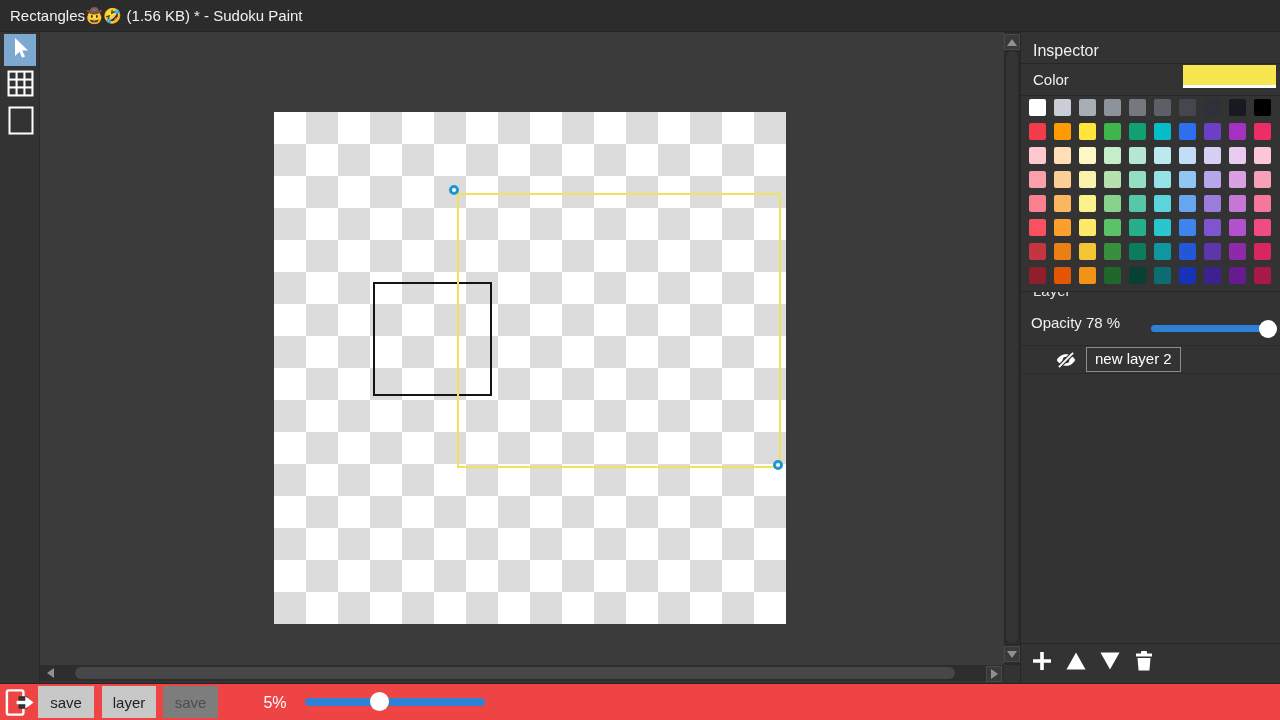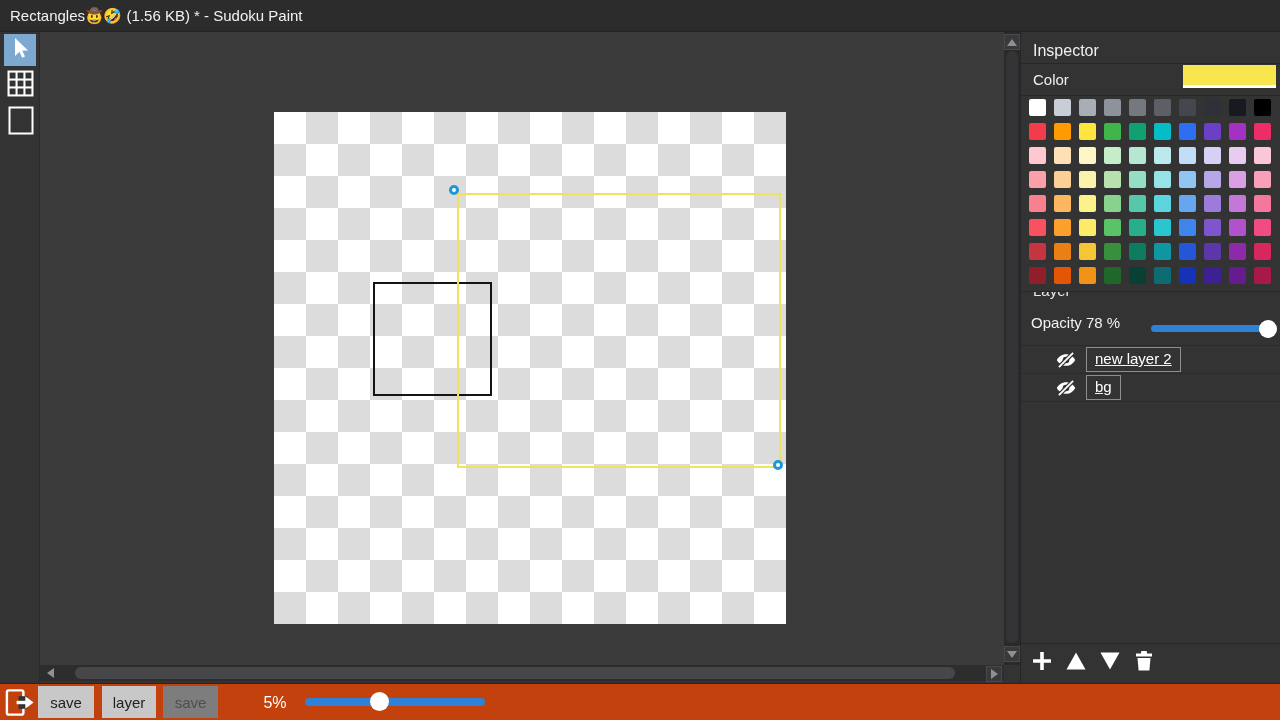--- a/index.html
+++ b/index.html
@@ -59,33 +59,33 @@
   #layer-hdr-clip { position:absolute; left:0; top:259px; width:260px; height:10px;
                     overflow:hidden; border-top:1px solid #272728; }
   #layer-hdr-clip span { position:absolute; left:12px; top:-10px; font-size:15px; color:#e8e8e8; }
   #opacity-label { position:absolute; left:10px; top:282px; font-size:15px; }
   #opacity-track { position:absolute; left:130px; top:293px; width:126px; height:7px;
                    background:#2f80d7; border-radius:4px; }
   #opacity-handle { position:absolute; left:238px; top:288px; width:18px; height:18px;
                     background:#fff; border-radius:50%; }
   #layers { position:absolute; left:0; top:313px; width:260px; border-top:1px solid #2b2b2c; }
   .layer-row { position:relative; height:28px; display:flex; align-items:center;
-               padding-left:33px; border-bottom:1px solid #2b2b2c;text-decoration:underline; }
+               padding-left:33px; border-bottom:1px solid #2b2b2c; }
   .layer-row.selected { background:#b2b2b2; }
   .eye-btn { width:24px; height:20px; margin-right:8px; display:flex; align-items:center; }
   .lname { font-size:15px; line-height:20px; color:#fff; padding:1px 8px 2px 8px;
            border:1px solid #8d8d8d; background:#333334; white-space:pre; }
   .layer-row.selected .lname { background:#3a3a3b; border-color:#5d5d5d; }
   #insp-div3 { position:absolute; left:0; top:611px; width:260px; border-top:1px solid #272728; }
   #layer-actions { position:absolute; left:8px; top:616px; height:30px; display:flex;
                    align-items:center; gap:8px; }
   #layer-actions .act { width:26px; height:26px; display:flex; align-items:center; justify-content:center; }
 
   
-  #bottombar { left:0; top:683px; width:1280px; height:37px; background:#c2410c;
+  #bottombar { left:0; top:683px; width:1280px; height:37px; background:#ef4444;
                border-top:1px solid #262627; }
   #export-btn { position:absolute; left:4px; top:2px; width:32px; height:33px; }
   .bbtn { position:absolute; top:2px; height:32px; background:#c8c8c8; color:#222;
           font-size:15px; font-family:"Liberation Sans",sans-serif;
           border:none; text-align:center; }
   #btn-save { left:38px; width:56px; }
   #btn-undo { left:102px; width:54px; }
   #btn-redo { left:163px; width:55px; background:#7d7d7d; color:#4e4e4e; }
   #zoom-label { position:absolute; left:252px; top:0; width:46px; line-height:37px;
                 color:#fff; font-size:16px; text-align:center; }
@@ -262,31 +262,20 @@
         <span class="eye-btn">
           <svg width="24" height="20" viewBox="0 0 24 24">
             <path d="M12 5C7.05 5 2.95 7.95 1 12c1.95 4.05 6.05 7 11 7s9.05-2.95 11-7c-1.95-4.05-6.05-7-11-7z" fill="#fff"></path>
   <circle cx="12" cy="12" r="4" fill="#333334"></circle>
   <line x1="3.5" y1="20.5" x2="20.5" y2="3.5" stroke="#333334" stroke-width="5"></line>
   <line x1="3.5" y1="20.5" x2="20.5" y2="3.5" stroke="#fff" stroke-width="2.2"></line>
           </svg>
         </span>
         <span class="lname">new layer 2</span>
       </div>
-      <div class="layer-row">
-        <span class="eye-btn">
-          <svg width="24" height="20" viewBox="0 0 24 24">
-            <path d="M12 5C7.05 5 2.95 7.95 1 12c1.95 4.05 6.05 7 11 7s9.05-2.95 11-7c-1.95-4.05-6.05-7-11-7z" fill="#fff"></path>
-  <circle cx="12" cy="12" r="4" fill="#333334"></circle>
-  <line x1="3.5" y1="20.5" x2="20.5" y2="3.5" stroke="#333334" stroke-width="5"></line>
-  <line x1="3.5" y1="20.5" x2="20.5" y2="3.5" stroke="#fff" stroke-width="2.2"></line>
-          </svg>
-        </span>
-        <span class="lname">bg</span>
-      </div>
     </div>
 
   <div id="insp-div3"></div>
   <div id="layer-actions">
     <div class="act">
       <span>
         <svg width="24" height="24" viewBox="0 0 24 24">
             <path d="M10.2 3h3.6v7.2H21v3.6h-7.2V21h-3.6v-7.2H3v-3.6h7.2z" fill="#fff"></path>
           </svg>
       </span>

